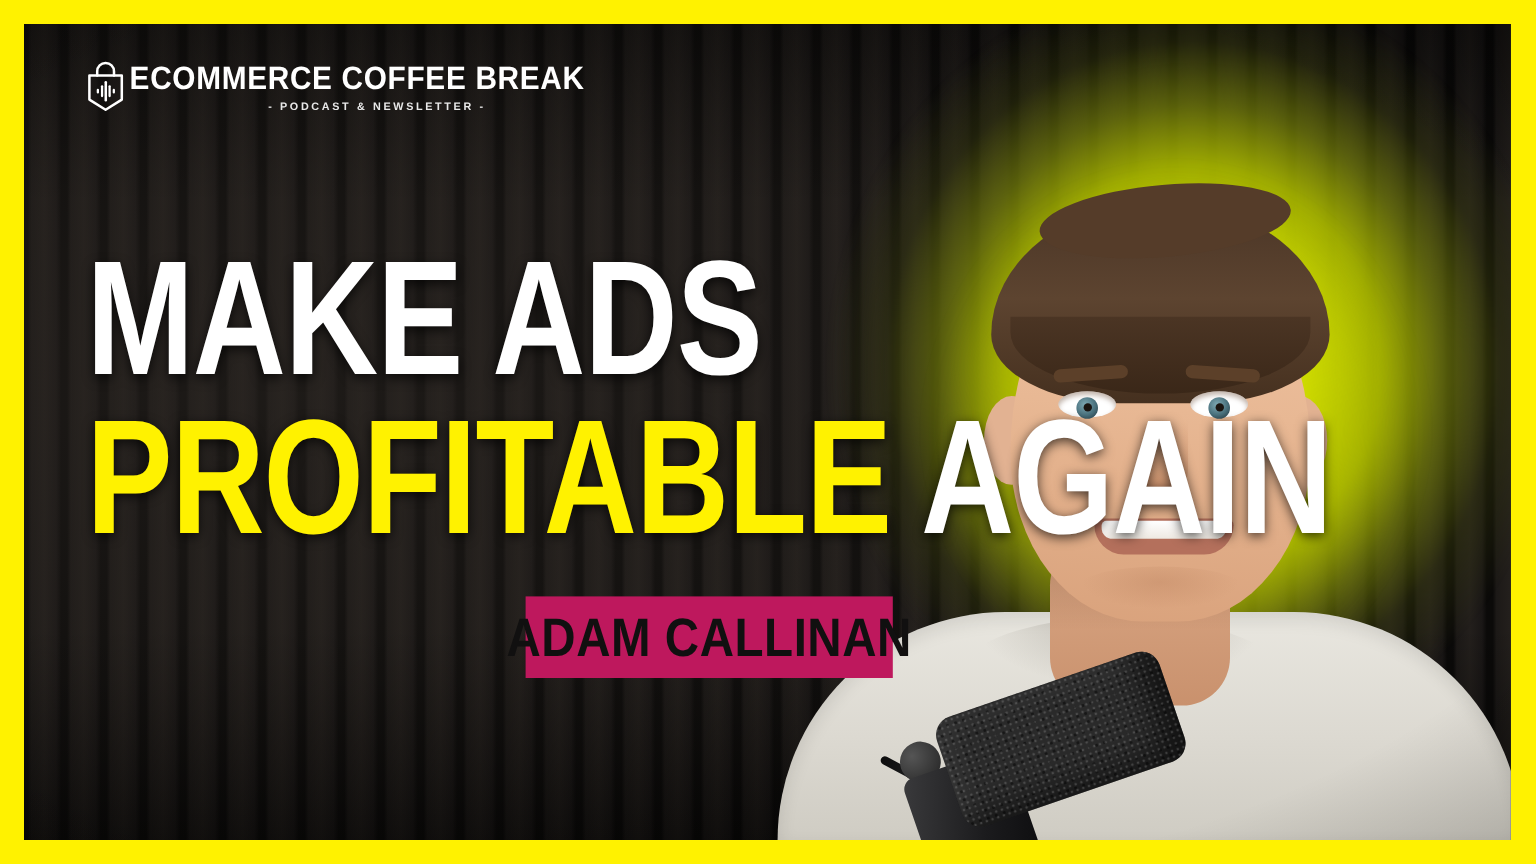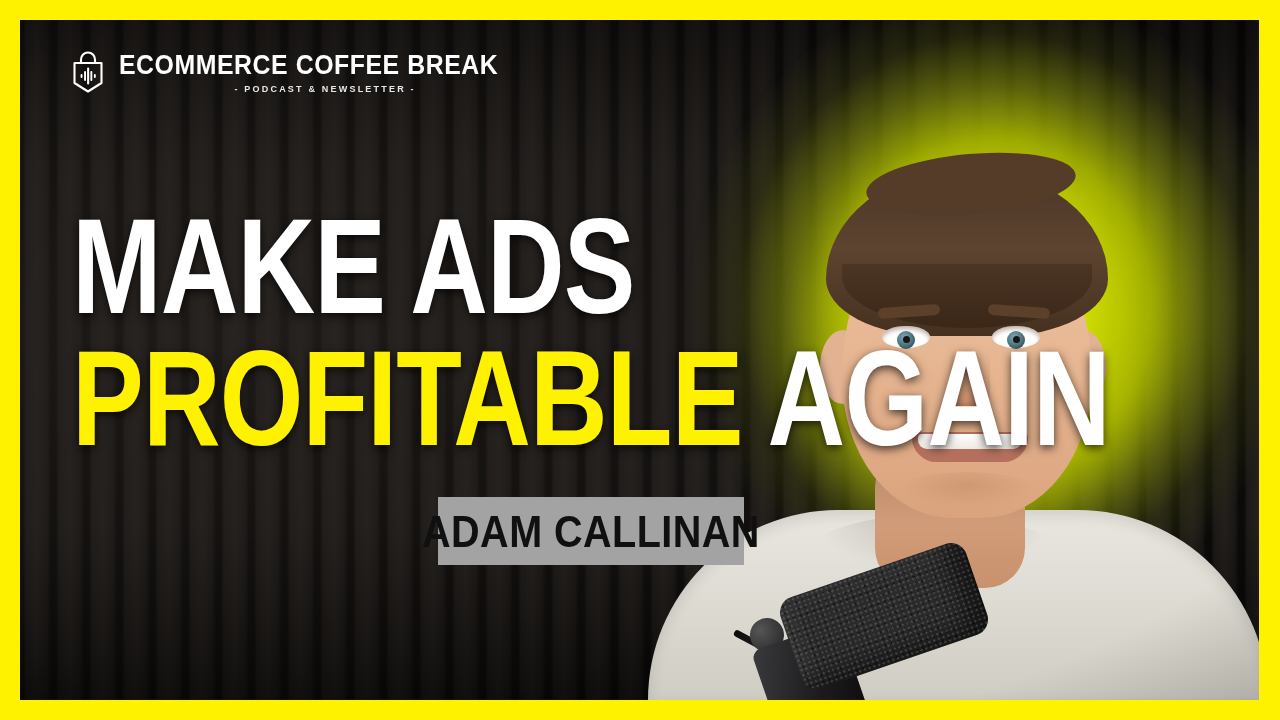--- a/index.html
+++ b/index.html
@@ -187,21 +187,21 @@
   
   .vignette{
     position:absolute; inset:0;
     background:radial-gradient(120% 110% at 45% 50%, rgba(0,0,0,0) 52%, rgba(0,0,0,.55) 100%);
     pointer-events:none;
   }
 
   
   .logo{
     position:absolute; left:48px; top:30px;
-    display:flex; align-items:center; gap:11px;justify-content:center;
+    display:flex; align-items:center; justify-content:center;
   }
   .logo-mark{ width:40px; height:46px; flex:0 0 auto; }
   .logo-text{ display:flex; flex-direction:column; align-items:center; }
   .logo-title{
     color:#fff;
     font-family:"Liberation Sans Narrow","Liberation Sans", sans-serif;
     font-weight:700;
     font-size:27px;
     line-height:1;
     letter-spacing:.6px;
@@ -245,21 +245,21 @@
     text-shadow:0 3px 10px rgba(0,0,0,.7);
   }
   .hl-yellow{ color:#fff200; }
   .hl-white{ color:#ffffff; }
 
   
   .name-banner{
     position:absolute;
     left:418px; top:477px;
     width:306px; height:68px;
-    background:#a3a3a3;
+    background:#be185d;
     display:flex; align-items:center; justify-content:center;
   }
   .name-banner span{
     color:#111010;
     font-family:"Liberation Sans Narrow","Liberation Sans", sans-serif;
     font-weight:700;
     font-size:45px;
     letter-spacing:.5px;
     text-transform:uppercase;
     transform:scaleX(.88);

